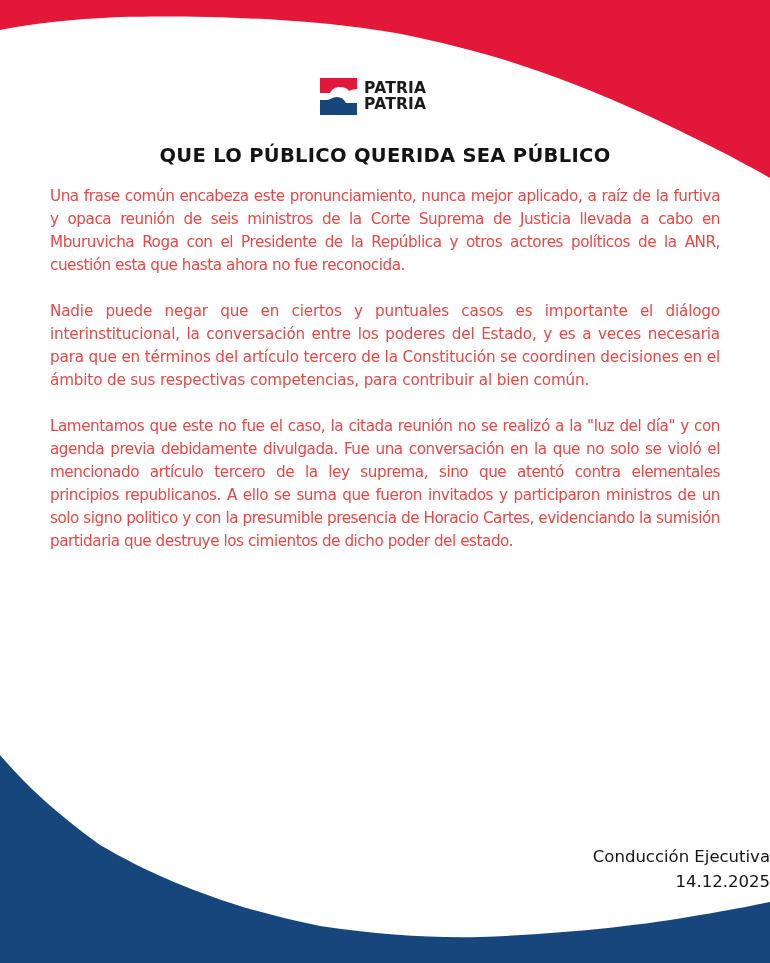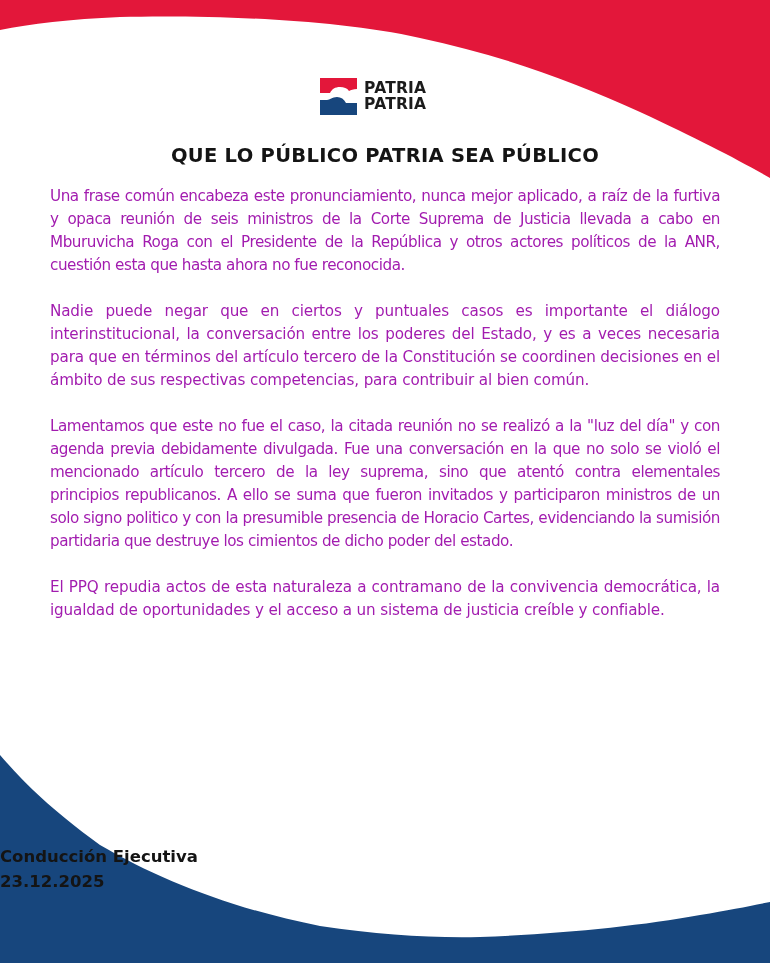--- a/index.html
+++ b/index.html
@@ -24,27 +24,27 @@
   }
   .logo-text span { display: block; }
   .title {
     position: absolute; left: 0; top: 144px; width: 770px; text-align: center;
     font-family: "DejaVu Sans", sans-serif; font-weight: bold;
     font-size: 19.5px; letter-spacing: 0.3px; color: #141414; margin: 0;
   }
   .body-text {
     position: absolute; left: 50px; top: 185px; width: 670px;
     font-family: "DejaVu Sans", sans-serif; font-size: 15.2px; line-height: 23px;
-    color: #a21caf; text-align: justify; letter-spacing: -0.15px;
+    color: #ef4444; text-align: justify; letter-spacing: -0.15px;
   }
   .body-text p { margin: 0 0 23px 0; }
   .body-text p.tight { letter-spacing: -0.45px; }
   .signature {
-    position: absolute; left: 0; top: 844px; width: 770px; text-align: left;
-    font-family: "DejaVu Sans", sans-serif; font-weight: bold;
+    position: absolute; left: 0; top: 844px; width: 770px; text-align: right;
+    font-family: "DejaVu Sans", sans-serif; font-weight: normal;
     font-size: 16.5px; line-height: 25px; color: #141414;
   }
   .signature div { display: block; }
 </style>
 </head>
 <body>
 
 <svg class="bg" viewBox="0 0 770 963" xmlns="http://www.w3.org/2000/svg">
   <path d="M0,0 L770,0 L770,178 C735,158 700,140 640,112 C570,80 500,55 420,38 C330,18 200,15 120,17 C70,19 30,24 0,30 Z" fill="#e3173a"></path>
   <path d="M0,755 C20,778 45,805 100,845 C160,880 230,908 320,926 C380,935 430,938 480,937 C560,934 640,926 700,915 C730,910 750,906 770,902 L770,963 L0,963 Z" fill="#17467d"></path>
@@ -56,27 +56,26 @@
     <svg class="logo-mark" viewBox="0 0 38 37" xmlns="http://www.w3.org/2000/svg">
       <path d="M0,0 L37,0 L37,11 C33,11 31,12 29,13 C27,10 24,9 20,9 C15,9 12,11 10,15 L0,15 Z" fill="#e3173a"></path>
       <path d="M0,37 L37,37 L37,25 L26,25 C24,21 21,19 17,19 C12,19 10,22 7,22 L0,22 Z" fill="#17467d"></path>
     </svg>
     <div class="logo-text">
       <span>PATRIA</span>
       <span>PATRIA</span>
     </div>
   </div>
 
-  <h1 class="title">QUE LO PÚBLICO PATRIA SEA PÚBLICO</h1>
+  <h1 class="title">QUE LO PÚBLICO QUERIDA SEA PÚBLICO</h1>
 
   <div class="body-text">
     <p class="tight">Una frase común encabeza este pronunciamiento, nunca mejor aplicado, a raíz de la furtiva y opaca reunión de seis ministros de la Corte Suprema de Justicia llevada a cabo en Mburuvicha Roga con el Presidente de la República y otros actores políticos de la ANR, cuestión esta que hasta ahora no fue reconocida.</p>
     <p>Nadie puede negar que en ciertos y puntuales casos es importante el diálogo interinstitucional, la conversación entre los poderes del Estado, y es a veces necesaria para que en términos del artículo tercero de la Constitución se coordinen decisiones en el ámbito de sus respectivas competencias, para contribuir al bien común.</p>
     <p class="tight">Lamentamos que este no fue el caso, la citada reunión no se realizó a la "luz del día" y con agenda previa debidamente divulgada. Fue una conversación en la que no solo se violó el mencionado artículo tercero de la ley suprema, sino que atentó contra elementales principios republicanos. A ello se suma que fueron invitados y participaron ministros de un solo signo politico y con la presumible presencia de Horacio Cartes, evidenciando la sumisión partidaria que destruye los cimientos de dicho poder del estado.</p>
-    <p>El PPQ repudia actos de esta naturaleza a contramano de la convivencia democrática, la igualdad de oportunidades y el acceso a un sistema de justicia creíble y confiable.</p>
   </div>
 
   <div class="signature">
     <div>Conducción Ejecutiva</div>
-    <div>23.12.2025</div>
+    <div>14.12.2025</div>
   </div>
 
 </div>
 
 </body></html>

